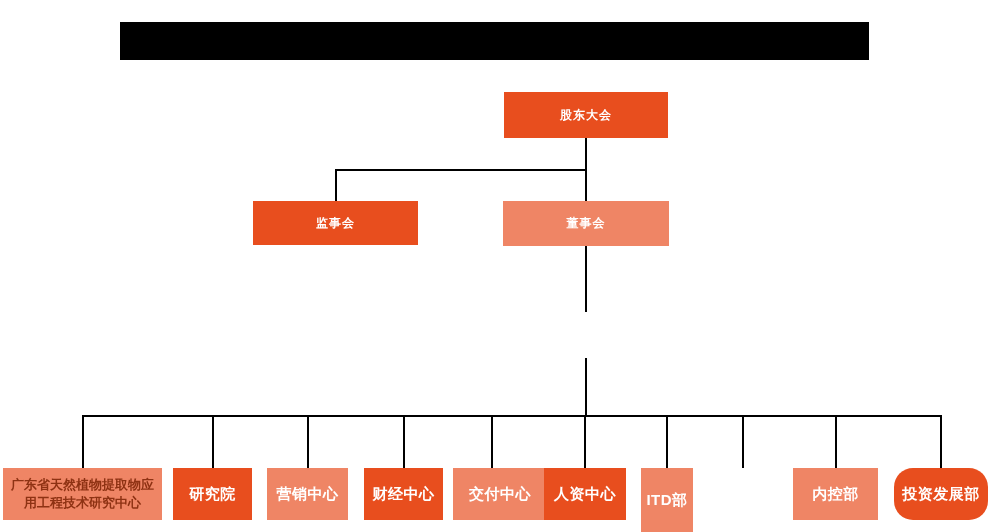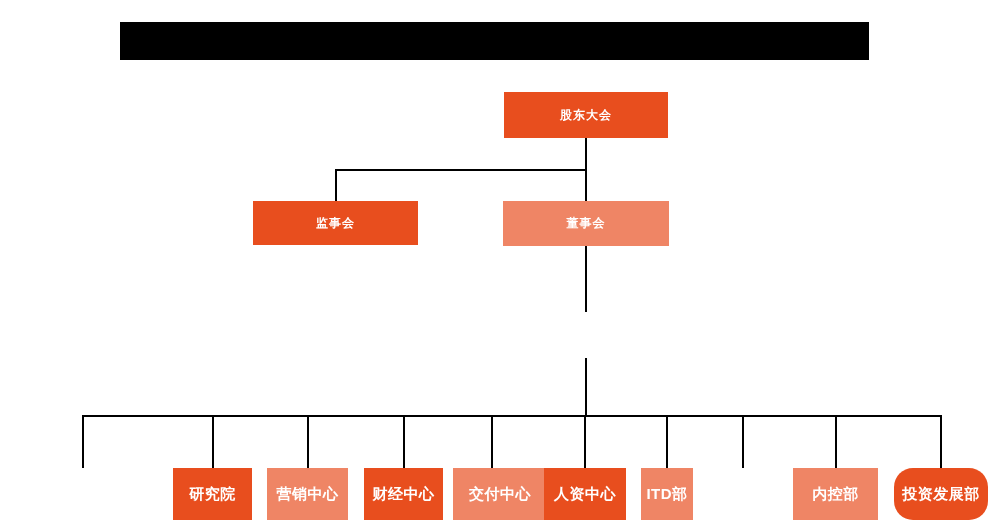--- a/index.html
+++ b/index.html
@@ -43,21 +43,21 @@
   .n-board        { left: 503px; top: 201px; width: 166px; height: 45px; }
   
   .n-management   { left: 504px; top: 312px; width: 165px; height: 46px; }
   
   .d0 { left: 3px;   top: 468px; width: 159px; height: 52px; }
   .d1 { left: 173px; top: 468px; width: 79px;  height: 52px; }
   .d2 { left: 267px; top: 468px; width: 81px;  height: 52px; }
   .d3 { left: 364px; top: 468px; width: 79px;  height: 52px; }
   .d4 { left: 453px; top: 468px; width: 94px;  height: 52px; }
   .d5 { left: 544px; top: 468px; width: 82px;  height: 52px; }
-  .d6 { left: 641px; top: 468px; width: 52px;  height: 52px; }
+  .d6 { left: 641px; top: 468px; width: 52px;  height: 64px; }
   .d7 { left: 711px; top: 468px; width: 64px;  height: 52px; }
   .d8 { left: 793px; top: 468px; width: 85px;  height: 52px; }
   .d9 { left: 894px; top: 468px; width: 94px;  height: 52px; border-radius: 19px; }
 </style>
 </head>
 <body>
 
 <div class="canvas">
 
   <div class="redact" style="left:120px; top:22px; width:749px; height:38px;"></div>
@@ -78,20 +78,21 @@
   <div class="line" style="left:742px; top:415px; width:2px; height:53px;"></div>
   <div class="line" style="left:835px; top:415px; width:2px; height:53px;"></div>
   <div class="line" style="left:940px; top:415px; width:2px; height:53px;"></div>
 
   <div class="node primary n-shareholders">股东大会</div>
 
   <div class="node primary n-supervisory">监事会</div>
   <div class="node secondary n-board">董事会</div>
 
 
+  <div class="node secondary dept dark-text d0">广东省天然植物提取物应用工程技术研究中心</div>
   <div class="node secondary dept d2">营销中心</div>
   <div class="node primary dept d1">研究院</div>
   <div class="node primary dept d3">财经中心</div>
   <div class="node secondary dept d4">交付中心</div>
   <div class="node primary dept d5">人资中心</div>
   <div class="node secondary dept d6">ITD部</div>
   <div class="node secondary dept d8">内控部</div>
   <div class="node primary dept d9">投资发展部</div>
 
 </div>

